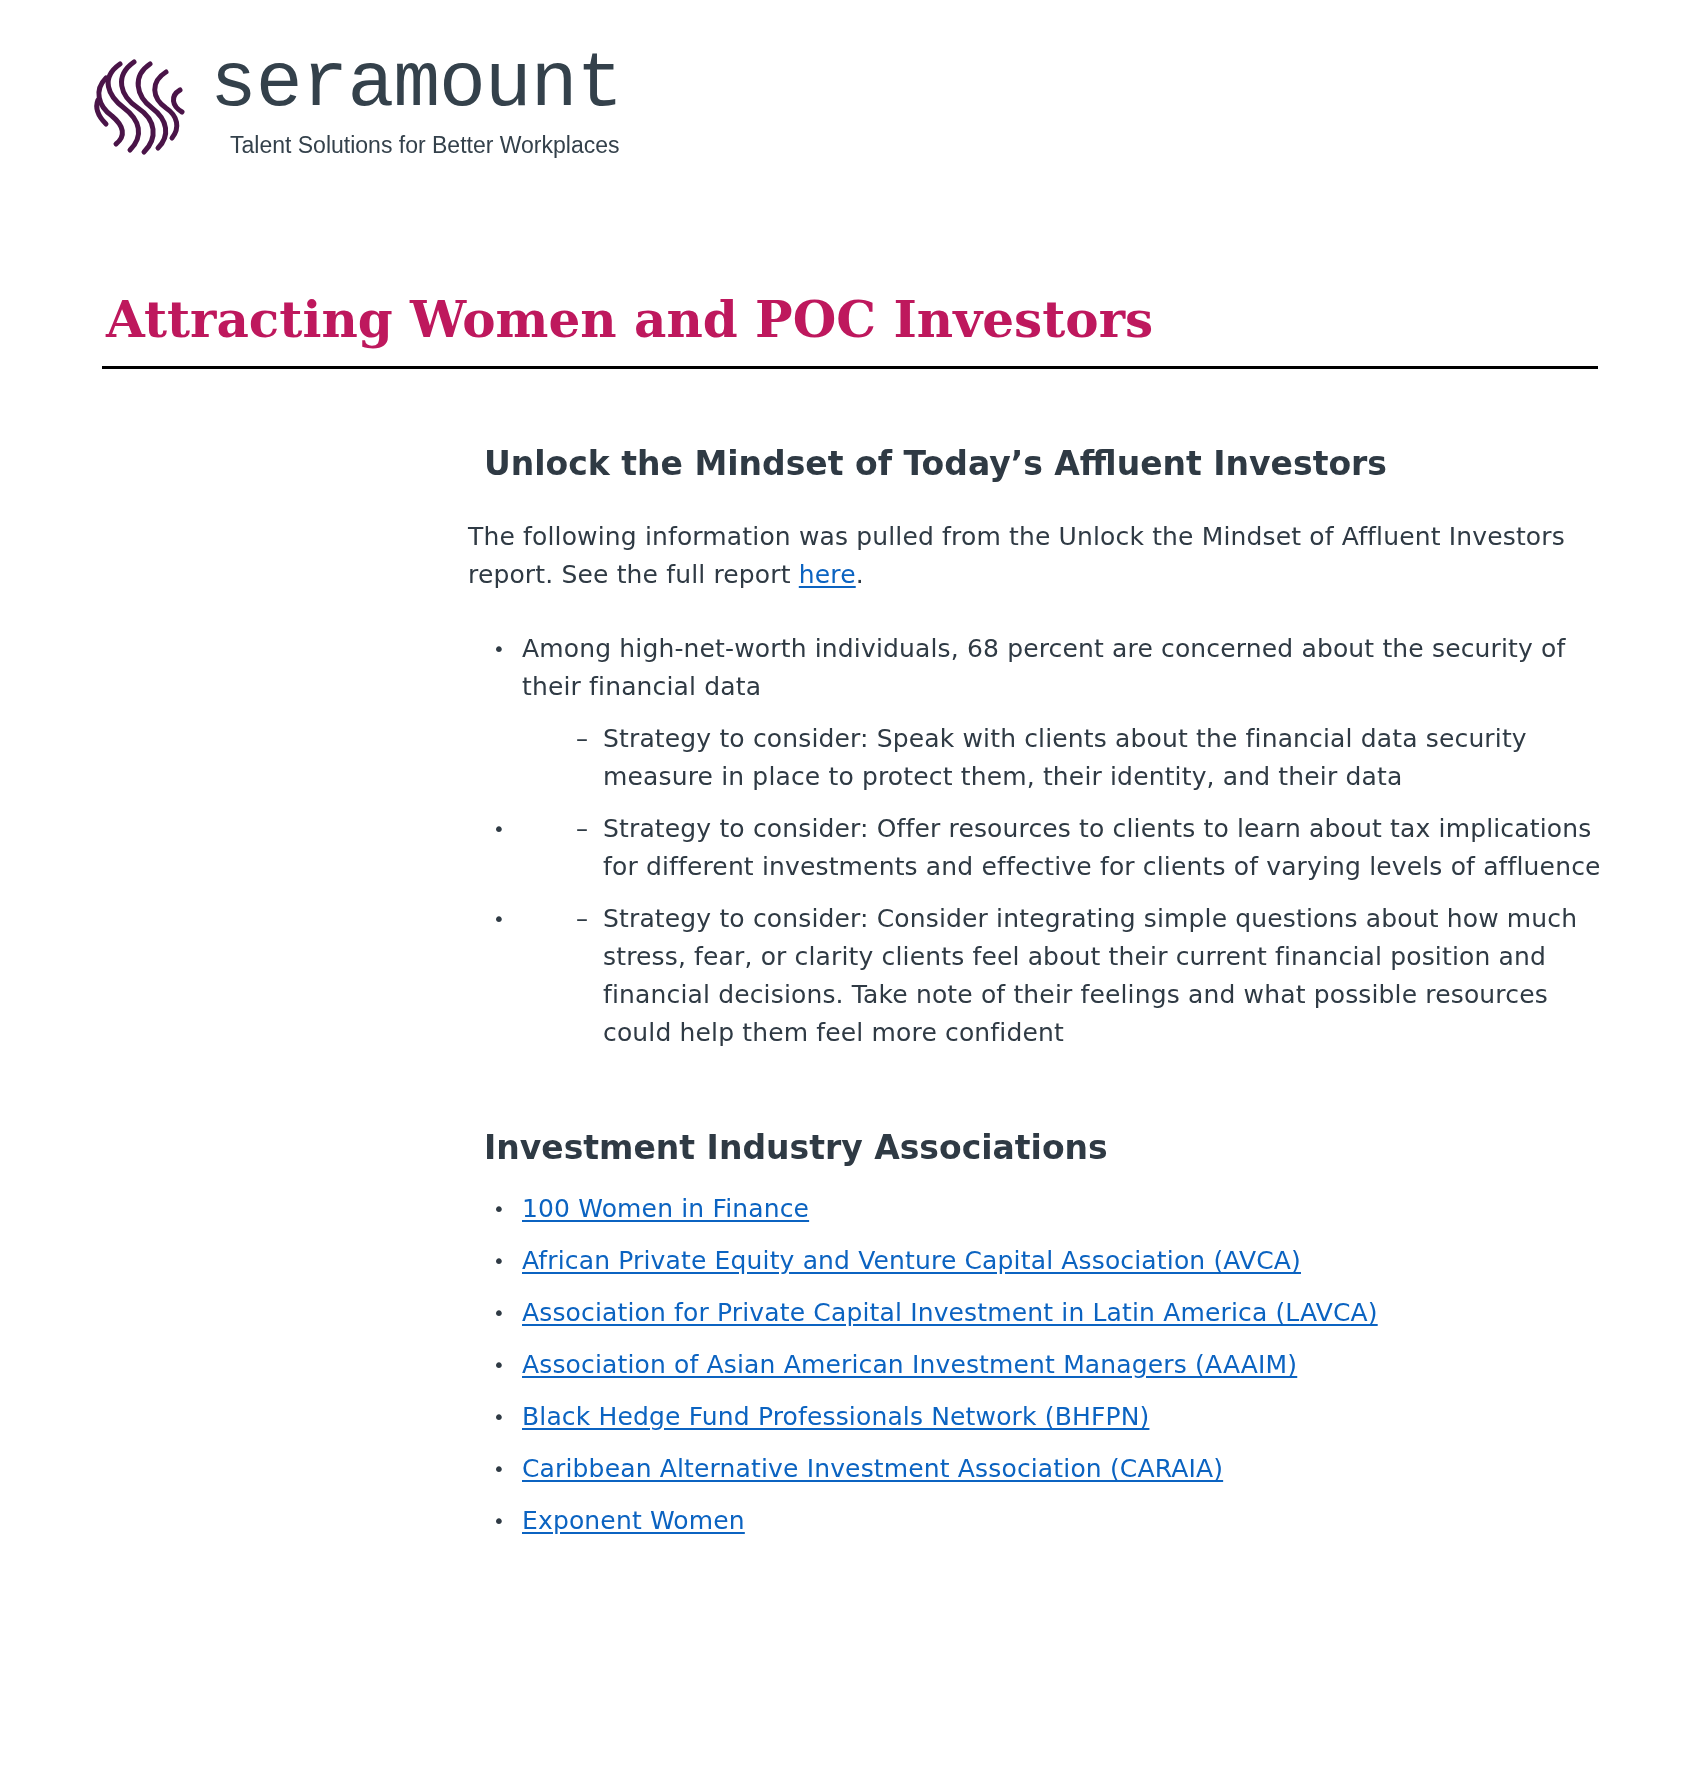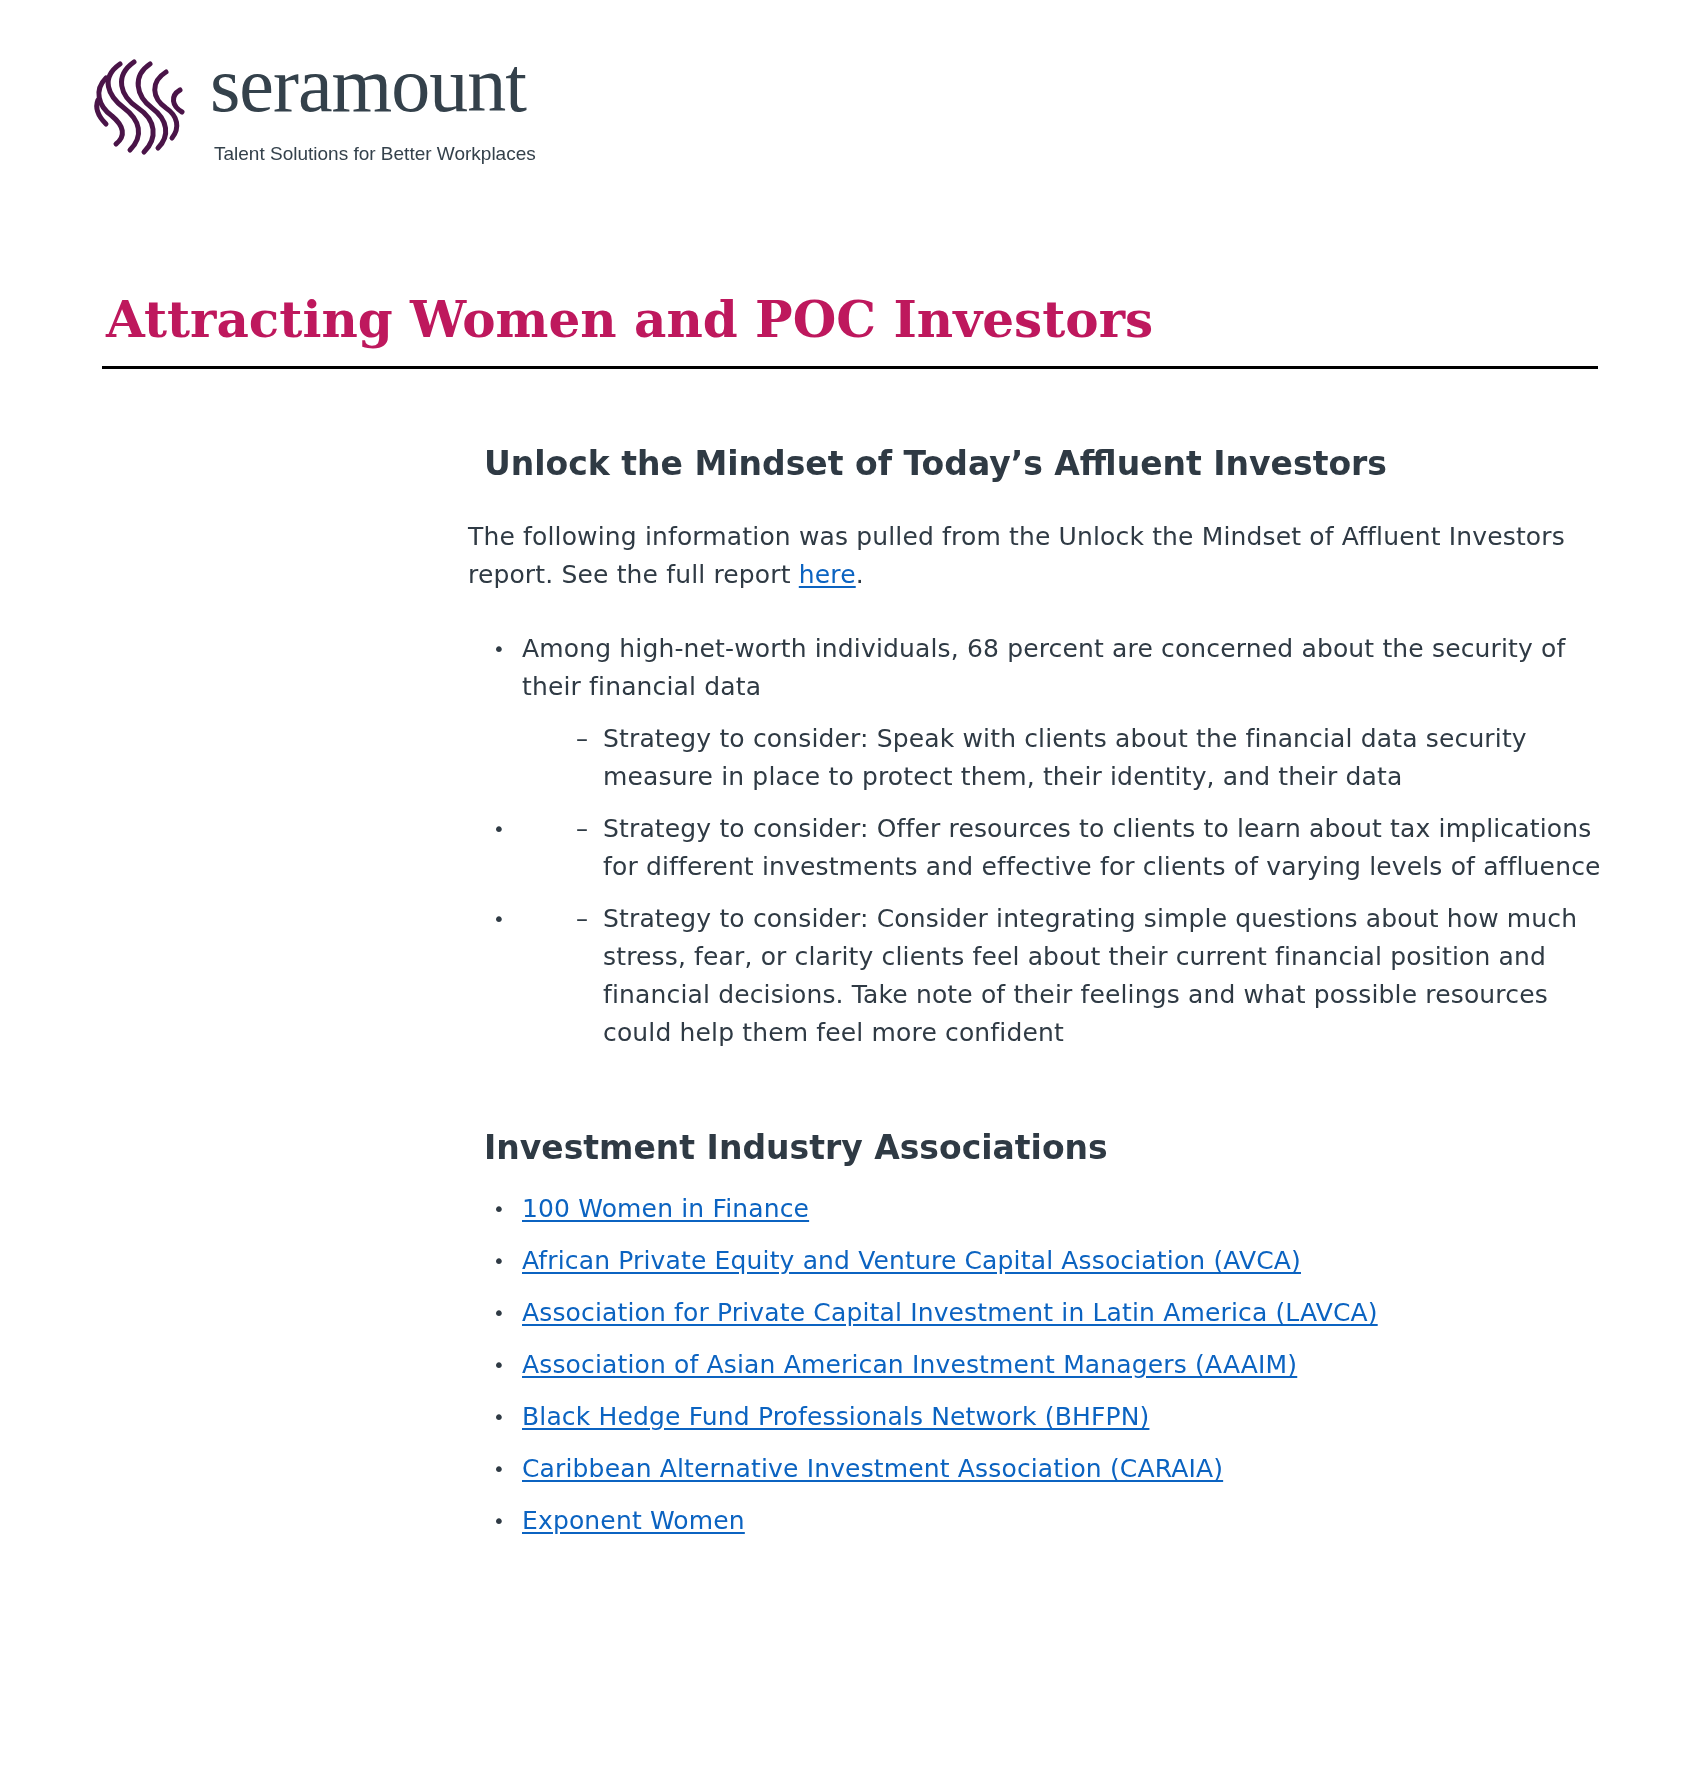--- a/index.html
+++ b/index.html
@@ -4,26 +4,26 @@
 <style>
   html, body { margin: 0; padding: 0; background: #ffffff; }
   body {
     width: 1702px; height: 1785px; position: relative; overflow: hidden;
     font-family: "DejaVu Sans", sans-serif; color: #2f3a44;
   }
   .logo { position: absolute; left: 90px; top: 52px; width: 600px; height: 110px; }
   .logo-mark { position: absolute; left: 0; top: 4px; width: 100px; height: 100px; }
   .logo-word {
     position: absolute; left: 120px; top: -12px;
-    font-family: Liberation Serif, serif; font-size: 78px; color: #34414b;
+    font-family: Liberation Mono, monospace; font-size: 78px; color: #34414b;
     letter-spacing: -1px; font-weight: normal;
   }
   .logo-tag {
-    position: absolute; left: 124px; top: 80px;
-    font-family: "Liberation Sans", sans-serif; font-size: 19px; color: #34414b; margin-top: 11px;
+    position: absolute; left: 140px; top: 80px;
+    font-family: "Liberation Sans", sans-serif; font-size: 23px; color: #34414b;
   }
   .page-title {
     position: absolute; left: 106px; top: 290px; margin: 0;
     font-family: "DejaVu Serif", serif; font-weight: bold; font-size: 50px;
     color: #be185d; letter-spacing: 0px;
   }
   .title-rule {
     position: absolute; left: 102px; top: 366px; width: 1496px; height: 3px; background: #000;
   }
   .content { position: absolute; left: 468px; top: 426px; width: 1140px; }

